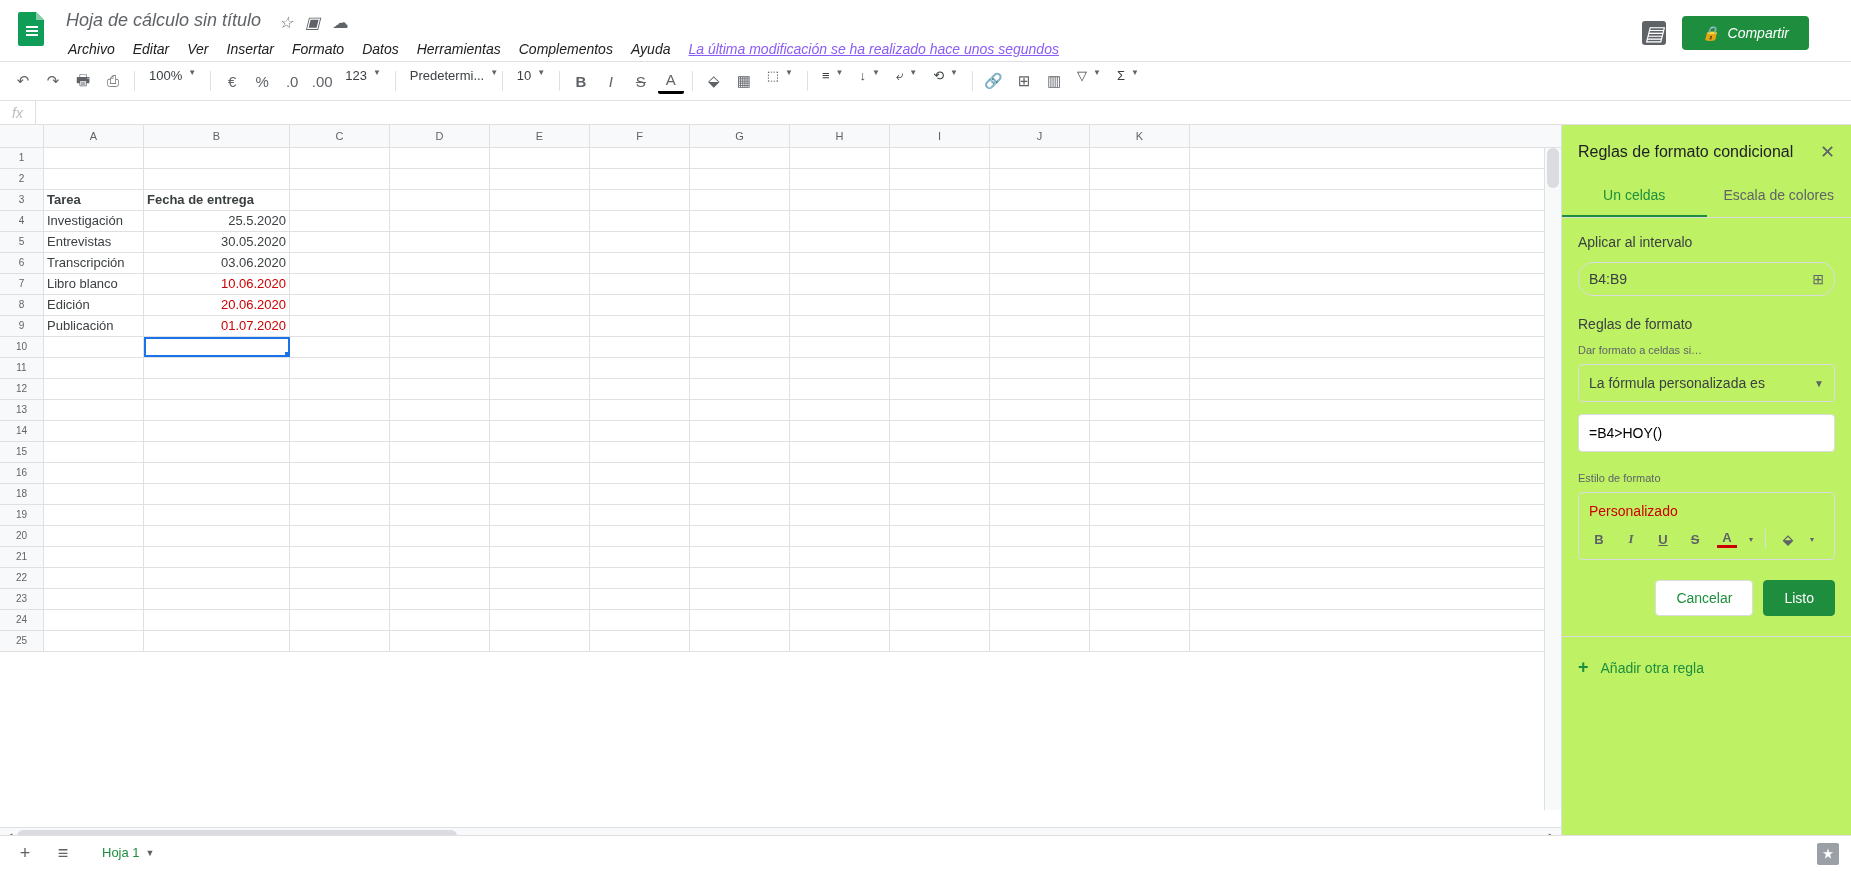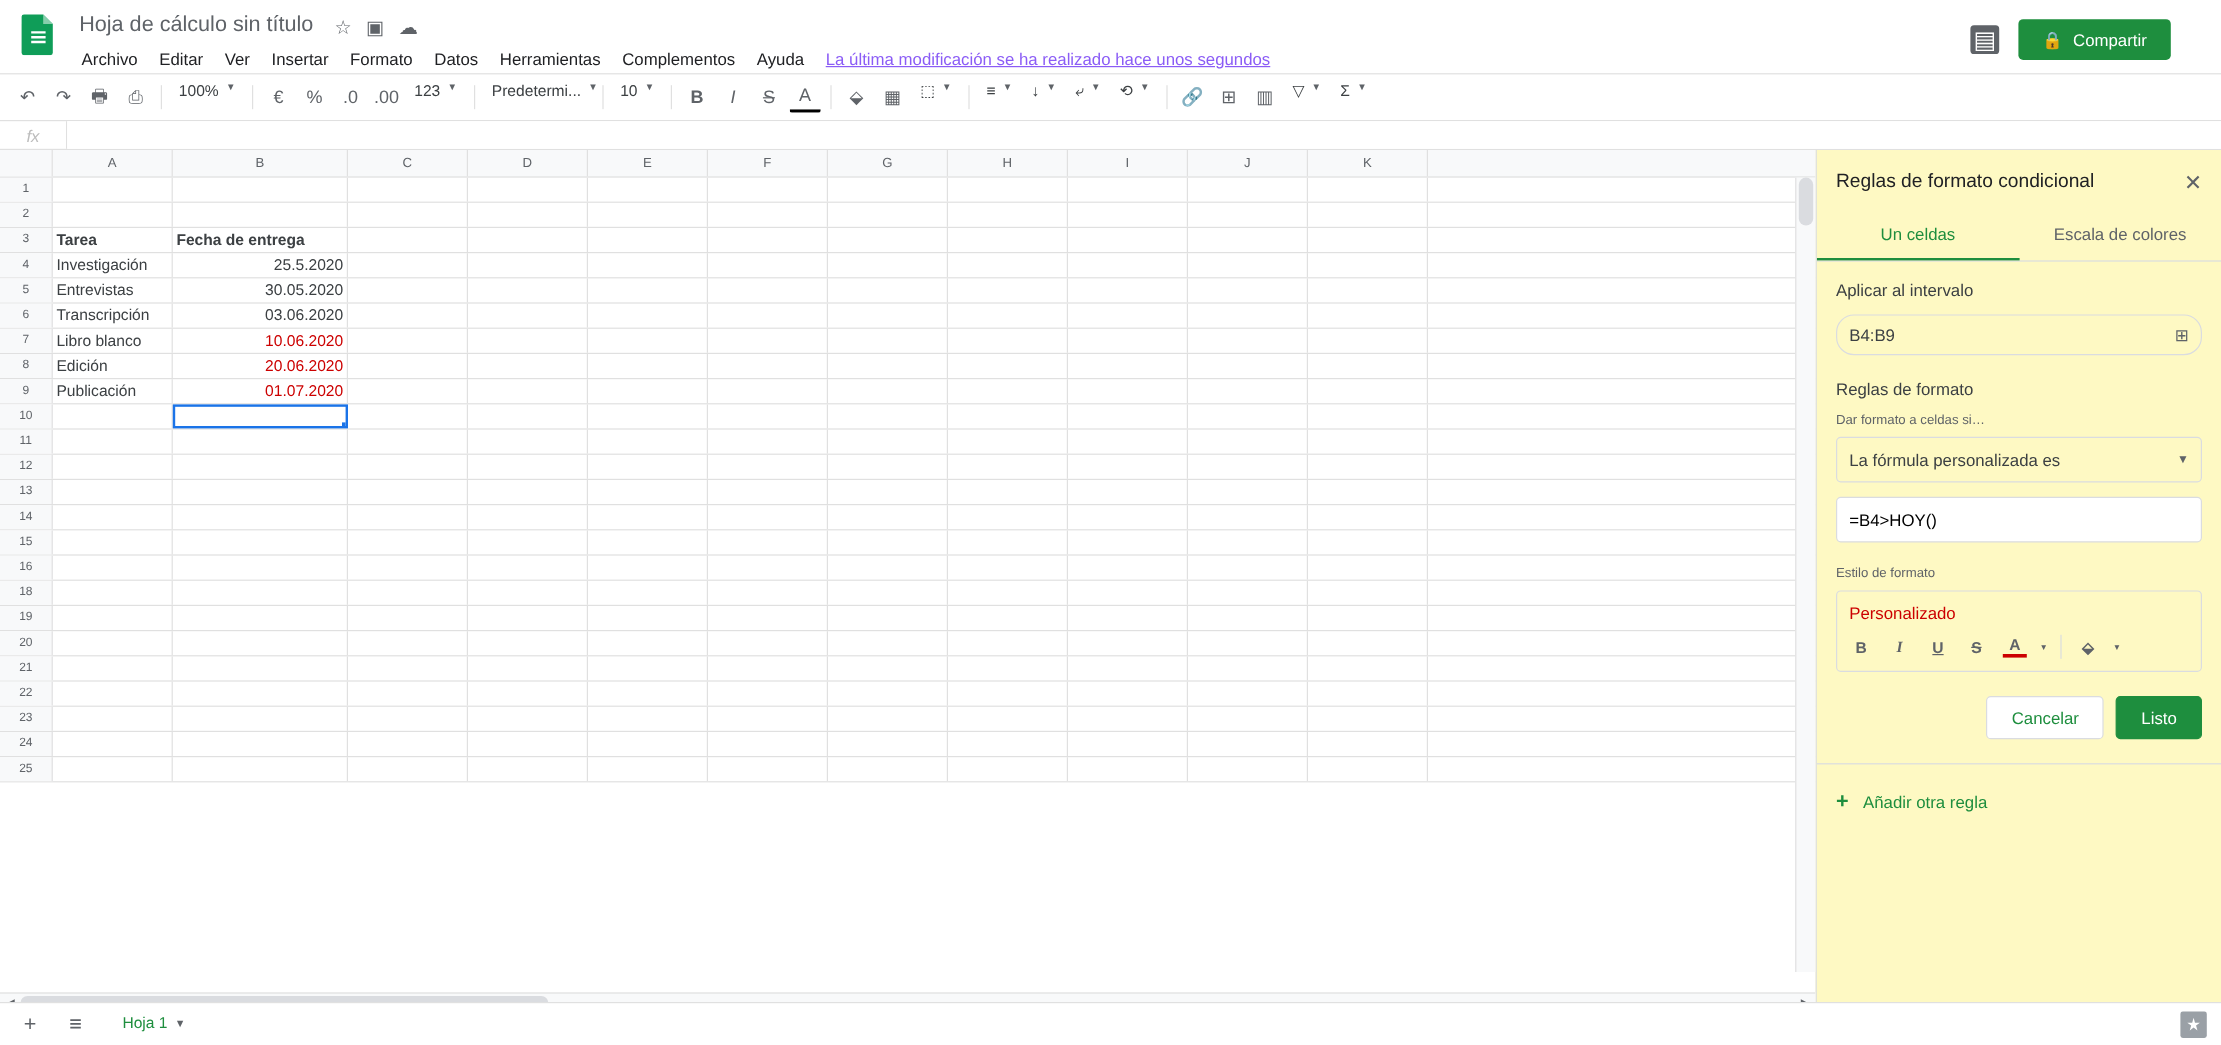--- a/index.html
+++ b/index.html
@@ -1,37 +1,37 @@
 <!DOCTYPE html>
 <html><head>
 <meta charset="utf-8">
 <style>
 * { margin:0; padding:0; box-sizing:border-box; font-family:Arial, sans-serif; }
 body { width:1851px; height:871px; overflow:hidden; background:#fff; font-size:13px; color:#3c4043; }
-.header { display:flex; align-items:flex-start; padding:8px 12px 0; }
+.header { display:flex; align-items:flex-start; padding:8px 12px 0;font-style:italic; }
 .logo { width:40px; height:40px; margin-right:8px; display:flex; align-items:center; justify-content:center; }
 .logo svg { width:36px; height:36px; }
 .title-area { flex:1; }
 .doc-title { font-size:18px; color:#5f6368; padding:2px 6px; display:inline-block; }
 .title-icons { display:inline-flex; gap:12px; margin-left:8px; vertical-align:middle; color:#5f6368; }
 .title-icons span { cursor:pointer; font-size:16px; }
 .menubar { display:flex; gap:2px; margin-top:4px; }
 .menubar div { padding:4px 8px; font-size:14px; color:#202124; cursor:pointer; border-radius:3px; }
 .last-mod { color:#8b5cf6; text-decoration:underline; cursor:pointer; margin-left:8px; font-size:14px; padding:4px 0; }
 .header-right { display:flex; align-items:center; gap:16px; padding:8px 30px 0 0; }
 .comment-ic { width:24px; height:24px; color:#5f6368; cursor:pointer; display:flex; align-items:center; justify-content:center; font-size:20px; background:#5f6368; color:#fff; border-radius:3px; }
 .share-btn { background:#1e8e3e; color:#fff; padding:9px 20px; border-radius:4px; font-size:14px; font-weight:500; cursor:pointer; display:flex; align-items:center; gap:8px; }
 .toolbar { border-top:1px solid #e0e0e0; border-bottom:1px solid #e0e0e0; padding:4px 10px; display:flex; align-items:center; gap:4px; height:40px; }
 .tb-btn { width:26px; height:26px; display:flex; align-items:center; justify-content:center; cursor:pointer; color:#5f6368; border-radius:2px; font-size:15px; }
 .tb-sep { width:1px; height:20px; background:#e0e0e0; margin:0 4px; }
 .tb-dd { display:flex; align-items:flex-start; padding:0 6px; cursor:pointer; font-size:13px; color:#3c4043; height:26px; gap:6px; }
 .tb-dd .caret { font-size:8px; color:#5f6368; }
 .text-color-btn { border-bottom:3px solid #000; padding-bottom:1px; }
 .fx-bar { display:flex; align-items:center; border-bottom:1px solid #e0e0e0; height:24px; }
-.fx-label { width:56px; text-align:center; font-style:italic; color:#bdbdbd; font-size:14px; border-right:1px solid #e0e0e0; height:100%; display:flex; align-items:center; justify-content:center; }
+.fx-label { width:36px; text-align:center; font-style:italic; color:#bdbdbd; font-size:14px; border-right:1px solid #e0e0e0; height:100%; display:flex; align-items:center; justify-content:center; }
 .fx-input { flex:1; padding:0 8px; height:100%; border:none; outline:none; }
 .main { display:flex; height:calc(100% - 152px); }
 .sheet-area { flex:1; display:flex; flex-direction:column; overflow:hidden; position:relative; }
 .grid-wrap { flex:1; overflow:hidden; position:relative; }
 .col-headers { display:flex; background:#f8f9fa; border-bottom:1px solid #e0e0e0; height:23px; position:sticky; top:0; }
 .corner { width:44px; border-right:1px solid #e0e0e0; background:#f8f9fa; }
 .col-h { width:100px; text-align:center; font-size:11px; color:#5f6368; border-right:1px solid #e0e0e0; line-height:22px; cursor:pointer; }
 .col-h.wide { width:146px; }
 .row { display:flex; height:21px; border-bottom:1px solid #e0e0e0; }
 .row-h { width:44px; text-align:center; font-size:10px; color:#5f6368; background:#f8f9fa; border-right:1px solid #e0e0e0; line-height:20px; cursor:pointer; }
@@ -41,21 +41,21 @@
 .cell.right { text-align:right; }
 .cell.red { color:#cc0000; }
 .cell.selected { border:2px solid #1a73e8; position:relative; }
 .cell.selected::after { content:''; position:absolute; right:-3px; bottom:-3px; width:6px; height:6px; background:#1a73e8; }
 .hscroll { height:17px; background:#f8f9fa; display:flex; align-items:center; border-top:1px solid #e0e0e0; }
 .hscroll-arrow { width:17px; height:17px; display:flex; align-items:center; justify-content:center; cursor:pointer; font-size:10px; color:#5f6368; }
 .hscroll-track { flex:1; height:12px; position:relative; }
 .hscroll-thumb { position:absolute; left:0; width:440px; height:12px; background:#dadce0; border-radius:6px; }
 .vscroll { position:absolute; right:0; top:23px; bottom:17px; width:17px; background:#f8f9fa; border-left:1px solid #e0e0e0; }
 .vscroll-thumb { position:absolute; top:0; width:12px; left:2px; height:40px; background:#dadce0; border-radius:6px; }
-.sidepanel { width:338px; border-left:1px solid #dadce0; display:flex; flex-direction:column; background:#fef9c3; overflow-y:auto; }
+.sidepanel { width:290px; border-left:1px solid #dadce0; display:flex; flex-direction:column; background:#bef264; overflow-y:auto; }
 .sp-header { display:flex; justify-content:space-between; align-items:center; padding:16px 16px 12px; }
 .sp-title { font-size:16px; color:#202124; }
 .sp-close { cursor:pointer; font-size:18px; color:#5f6368; }
 .sp-tabs { display:flex; border-bottom:1px solid #dadce0; }
 .sp-tab { flex:1; text-align:center; padding:12px 0; font-size:14px; cursor:pointer; color:#5f6368; }
 .sp-tab.active { color:#1e8e3e; border-bottom:2px solid #1e8e3e; font-weight:500; }
 .sp-body { padding:16px; }
 .sp-label { font-size:14px; color:#3c4043; font-weight:500; margin-bottom:12px; }
 .sp-sublabel { font-size:11px; color:#5f6368; margin-bottom:8px; }
 .sp-input-wrap { border:1px solid #dadce0; border-radius:15px; display:flex; align-items:center; padding:8px 10px; margin-bottom:20px; }

